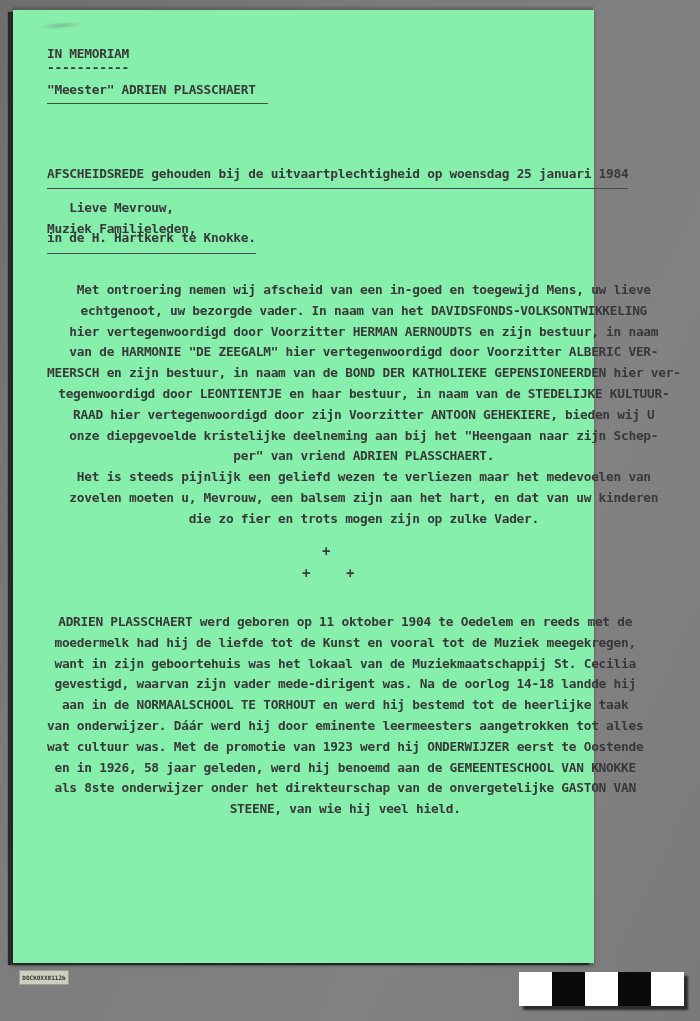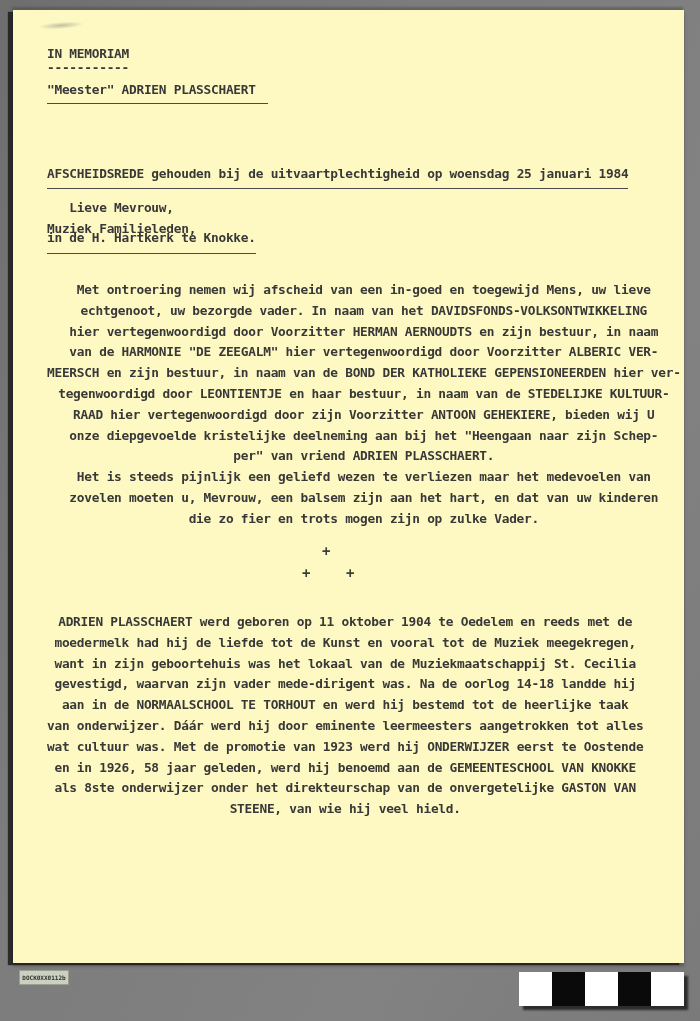--- a/index.html
+++ b/index.html
@@ -2,22 +2,22 @@
 <html><head>
 <meta charset="utf-8">
 <style>
   html,body{margin:0;padding:0;}
   body{
     width:700px;height:1021px;position:relative;overflow:hidden;
     background:linear-gradient(115deg,#6e6e6e 0%,#7c7c7c 35%,#828282 70%,#7a7a7a 100%);
     font-family:"DejaVu Sans Mono","Liberation Mono",monospace;
   }
   .paper{
-    position:absolute;left:13px;top:10px;width:671px;height:953px;
-    background:#fef9c3;
+    position:absolute;left:13px;top:10px;width:581px;height:953px;
+    background:#86efac;
     box-shadow:-5px 2px 1px rgba(28,28,28,.85), -1px -3px 2px rgba(70,70,70,.45), 0 3px 3px rgba(60,60,60,.55);
   }
   .tw{
     position:absolute;white-space:pre;
     font:700 12.8px/20.8px "DejaVu Sans Mono","Liberation Mono",monospace;
     letter-spacing:-0.25px;color:#383838;
   }
   .para{left:34px;}
   .para .line{height:20.8px;text-align:center;}
   .u-span{display:inline-block;border-bottom:1.6px solid #4a4a4a;padding-bottom:2px;}

